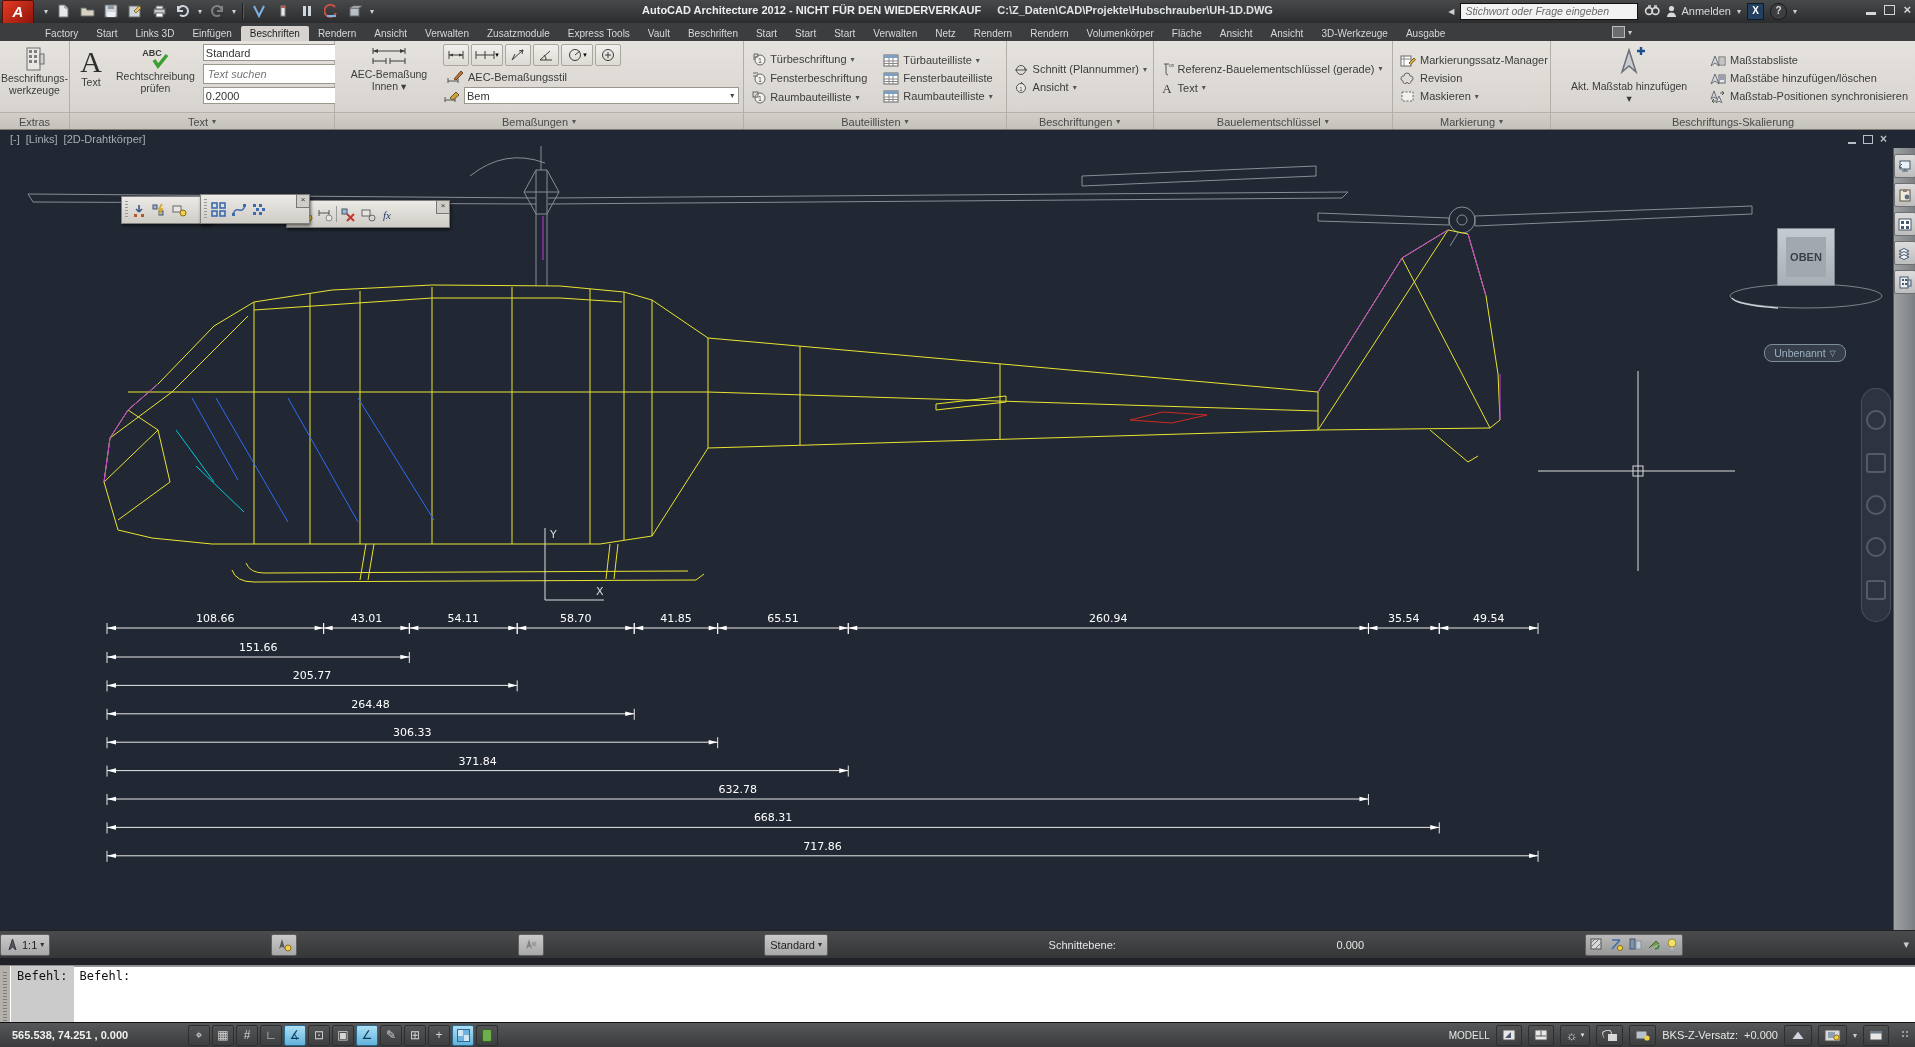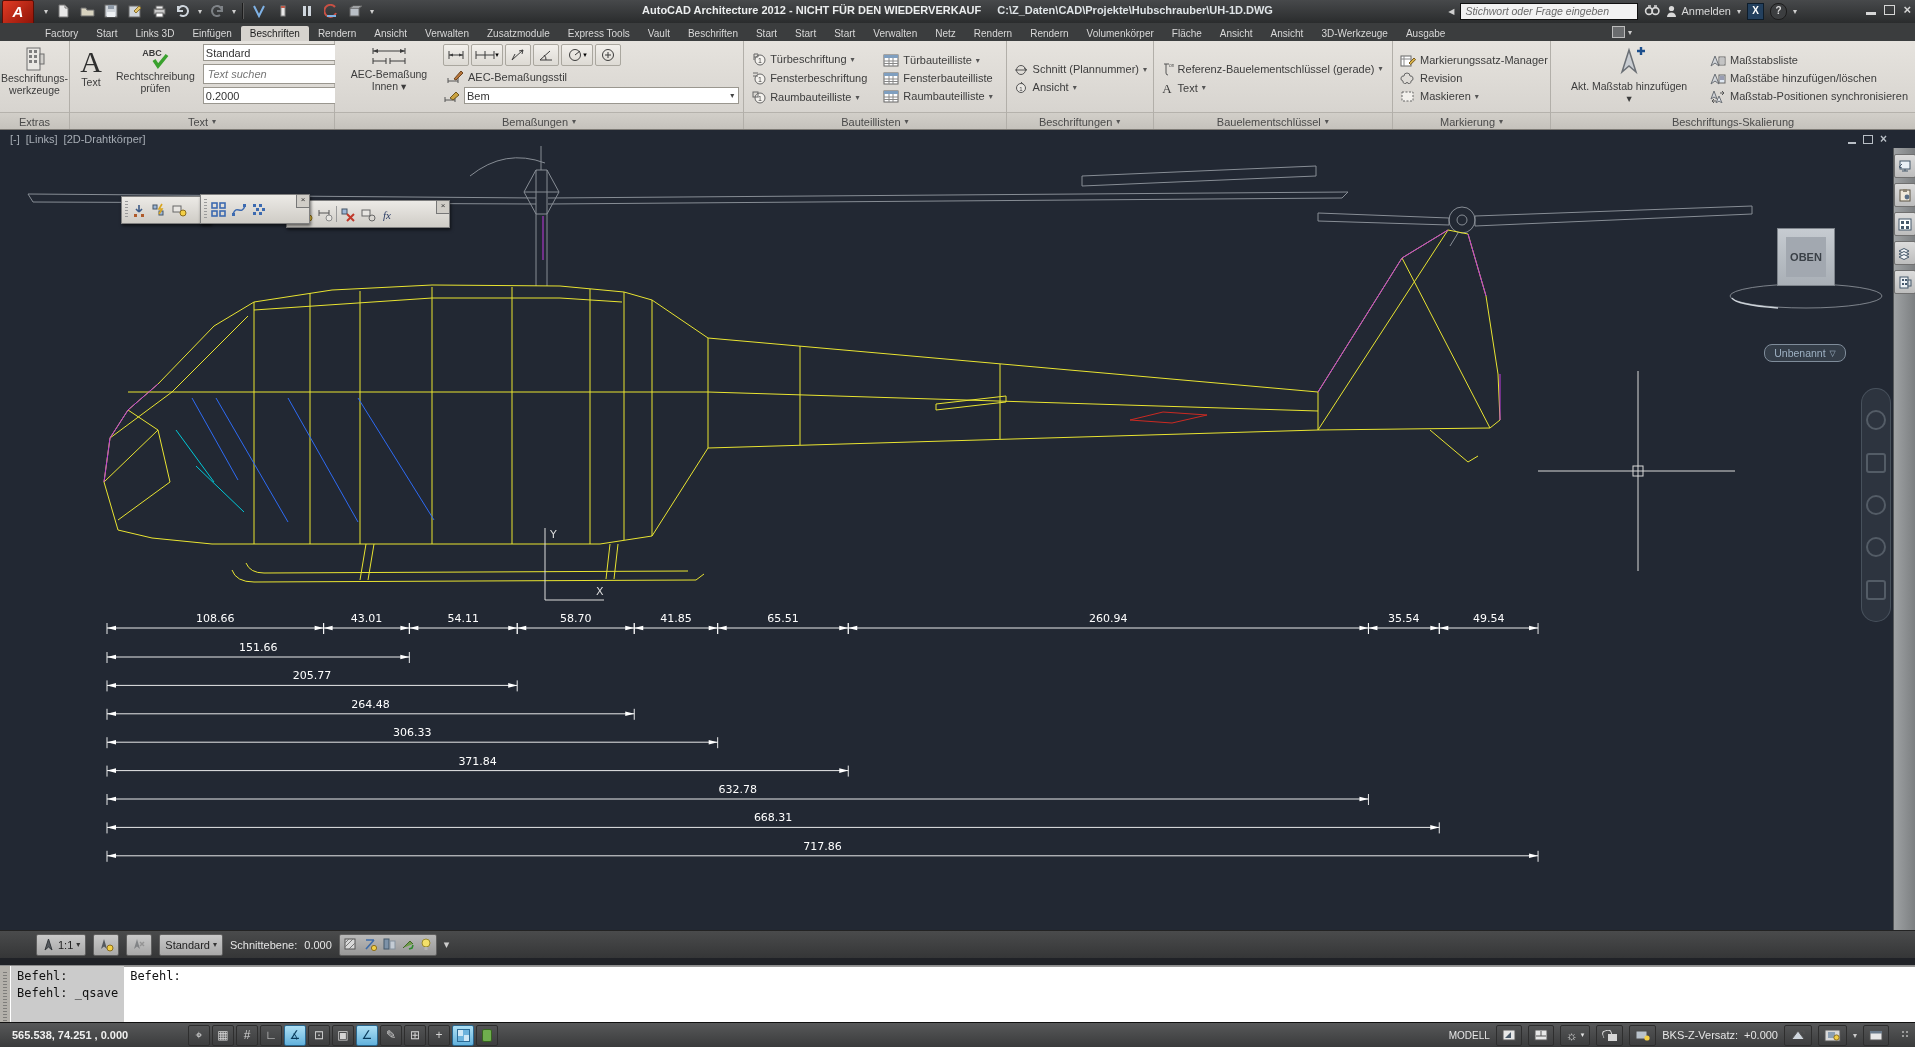--- a/index.html
+++ b/index.html
@@ -107,21 +107,21 @@
   .rsbtn{width:20px;height:22px;background:linear-gradient(#dcdcdc,#bdbdbd);border:1px solid #707070;border-radius:2px;
     display:flex;align-items:center;justify-content:center;}
   .navghost{position:absolute;right:24px;top:258px;width:30px;height:234px;border-radius:15px;
     background:rgba(150,162,174,.10);border:1px solid rgba(170,182,194,.22);
     display:flex;flex-direction:column;align-items:center;justify-content:space-around;padding:10px 0;box-sizing:border-box;}
   .ng{width:16px;height:16px;border:2px solid rgba(200,210,220,.25);border-radius:50%;}
   .ng.sq{border-radius:3px;}
   
   .dstatus{position:absolute;left:0;top:930px;width:1915px;height:28px;
     background:linear-gradient(#4a4b4c,#353637);border-top:1px solid #232323;
-    display:flex;align-items:center;justify-content:flex-start;gap:7px;padding-right:6px;box-sizing:border-box;font-size:11px;color:#d6d6d6;padding-left:36px;}
+    display:flex;align-items:center;justify-content:space-between;gap:7px;padding-right:6px;box-sizing:border-box;font-size:11px;color:#d6d6d6;}
   .dsbtn{height:20px;background:linear-gradient(#c9c9c9,#a8a8a8);border:1px solid #5f5f5f;border-radius:2px;
     color:#222;display:flex;align-items:center;gap:3px;padding:0 5px;font-size:11px;}
   .dsbtn .dd{font-size:8px;color:#333;}
   .dsico{height:20px;width:24px;background:linear-gradient(#c9c9c9,#a8a8a8);border:1px solid #5f5f5f;border-radius:2px;
     display:flex;align-items:center;justify-content:center;}
   .dscluster{height:20px;background:linear-gradient(#b9b9b9,#989898);border:1px solid #5f5f5f;border-radius:2px;
     display:flex;align-items:center;gap:4px;padding:0 4px;}
   
   .cmdwrap{position:absolute;left:0;top:958px;width:1915px;height:64px;background:#202227;}
   .cmdwin{position:absolute;left:0;top:7px;width:1915px;height:57px;background:#cbcbcb;border-top:1px solid #8c8c8c;display:flex;}
@@ -1063,21 +1063,20 @@
     </div>
     <span class="dd" style="color:#ccc">▾</span>
   </div>
 
   <div class="cmdwrap">
     <div class="cmdwin">
       <div class="cmdgrip"></div>
       <div class="cmdbody">
         <div class="cmdhist">
           <div>Befehl:</div>
-          <div>Befehl: _qsave</div>
         </div>
         <div class="cmdin">
           <span>Befehl:</span>
         </div>
       </div>
     </div>
   </div>
 
   <div class="statusbar">
     <span class="coords">565.538, 74.251 , 0.000</span>

